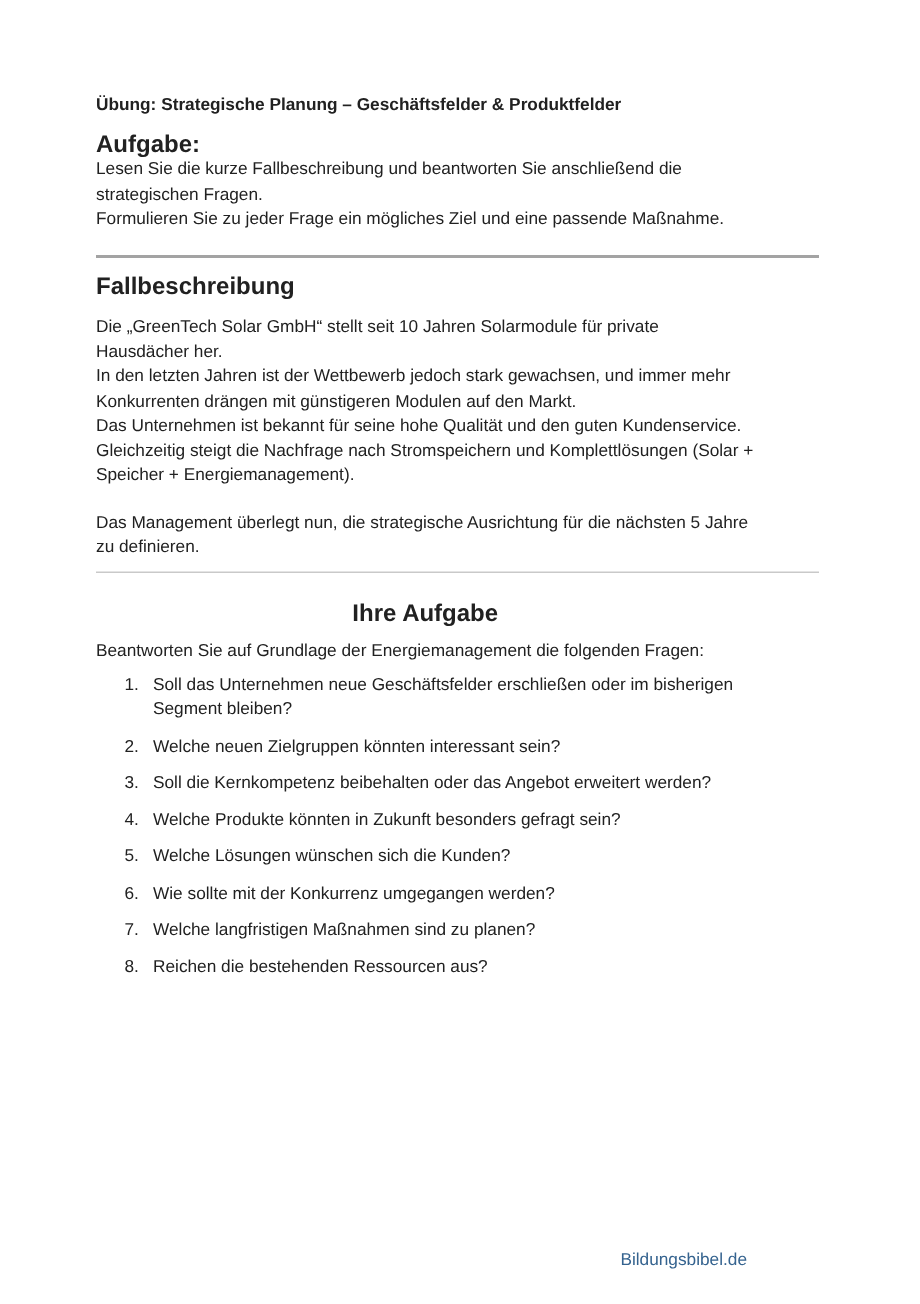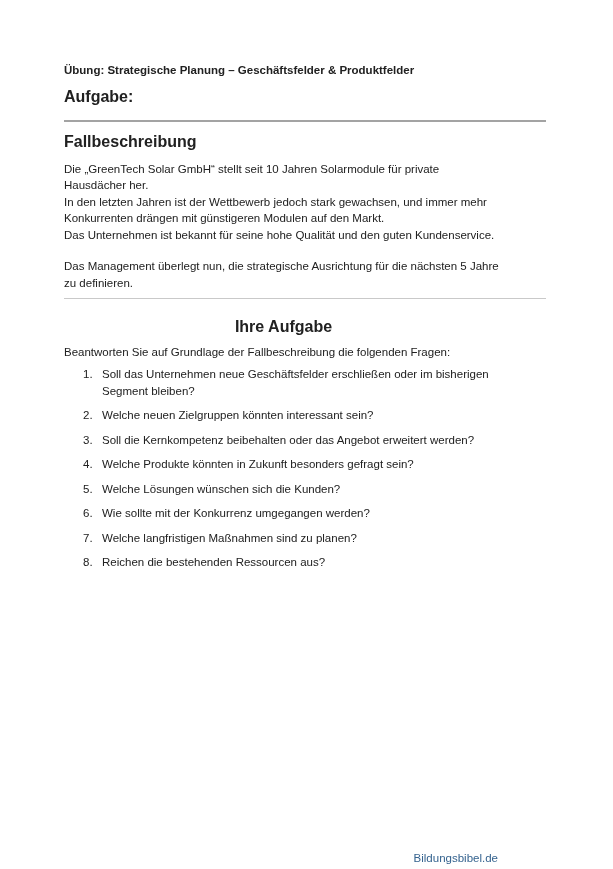--- a/index.html
+++ b/index.html
@@ -58,57 +58,63 @@
     margin-bottom: 8px;
   }
   .qnum {
     flex: 0 0 19px;
     width: 19px;
   }
   .qtext { flex: 1 1 auto; }
   .footer-link {
     position: absolute;
     right: 68px;
-    bottom: 4px;
+    bottom: 22px;
     font-size: 11.5px;
     line-height: 14px;
     color: var(--link);
     text-decoration: none;
     cursor: pointer;
   }
 </style>
 </head>
 <body>
 
 <div class="page">
 
   <h1 class="doc-title">Übung: Strategische Planung – Geschäftsfelder &amp; Produktfelder</h1>
 
   <section>
     <h2 class="sec-heading">Aufgabe:</h2>
+    <div>
+
+    <div class="sentence">Lesen Sie die kurze Fallbeschreibung und beantworten Sie anschließend die strategischen Fragen.</div>
+        <div class="sentence">Formulieren Sie zu jeder Frage ein mögliches Ziel und eine passende Maßnahme.</div>
+      </div>
   </section>
 
   <hr class="divider strong">
 
   <section>
     <h2 class="sec-heading">Fallbeschreibung</h2>
     <div class="case-para">
 
     <div class="sentence">Die „GreenTech Solar GmbH“ stellt seit 10 Jahren Solarmodule für private Hausdächer her.</div>
         <div class="sentence">In den letzten Jahren ist der Wettbewerb jedoch stark gewachsen, und immer mehr Konkurrenten drängen mit günstigeren Modulen auf den Markt.</div>
         <div class="sentence">Das Unternehmen ist bekannt für seine hohe Qualität und den guten Kundenservice.</div>
+        <div class="sentence">Gleichzeitig steigt die Nachfrage nach Stromspeichern und Komplettlösungen (Solar + Speicher + Energiemanagement).</div>
       </div>
     <p class="case-closing">Das Management überlegt nun, die strategische Ausrichtung für die nächsten 5 Jahre zu definieren.</p>
   </section>
 
   <hr class="divider light">
 
   <section>
     <h2 class="sec-heading ihre-heading">Ihre Aufgabe</h2>
-    <p class="intro">Beantworten Sie auf Grundlage der Fallbeschreibung die folgenden Fragen:</p>
+    <p class="intro">Beantworten Sie auf Grundlage der Energiemanagement die folgenden Fragen:</p>
     <div class="qlist">
 
     <div class="qitem">
         <span class="qnum">1.</span>
         <span class="qtext">Soll das Unternehmen neue Geschäftsfelder erschließen oder im bisherigen Segment bleiben?</span>
       </div>
         <div class="qitem">
         <span class="qnum">2.</span>
         <span class="qtext">Welche neuen Zielgruppen könnten interessant sein?</span>
       </div>

